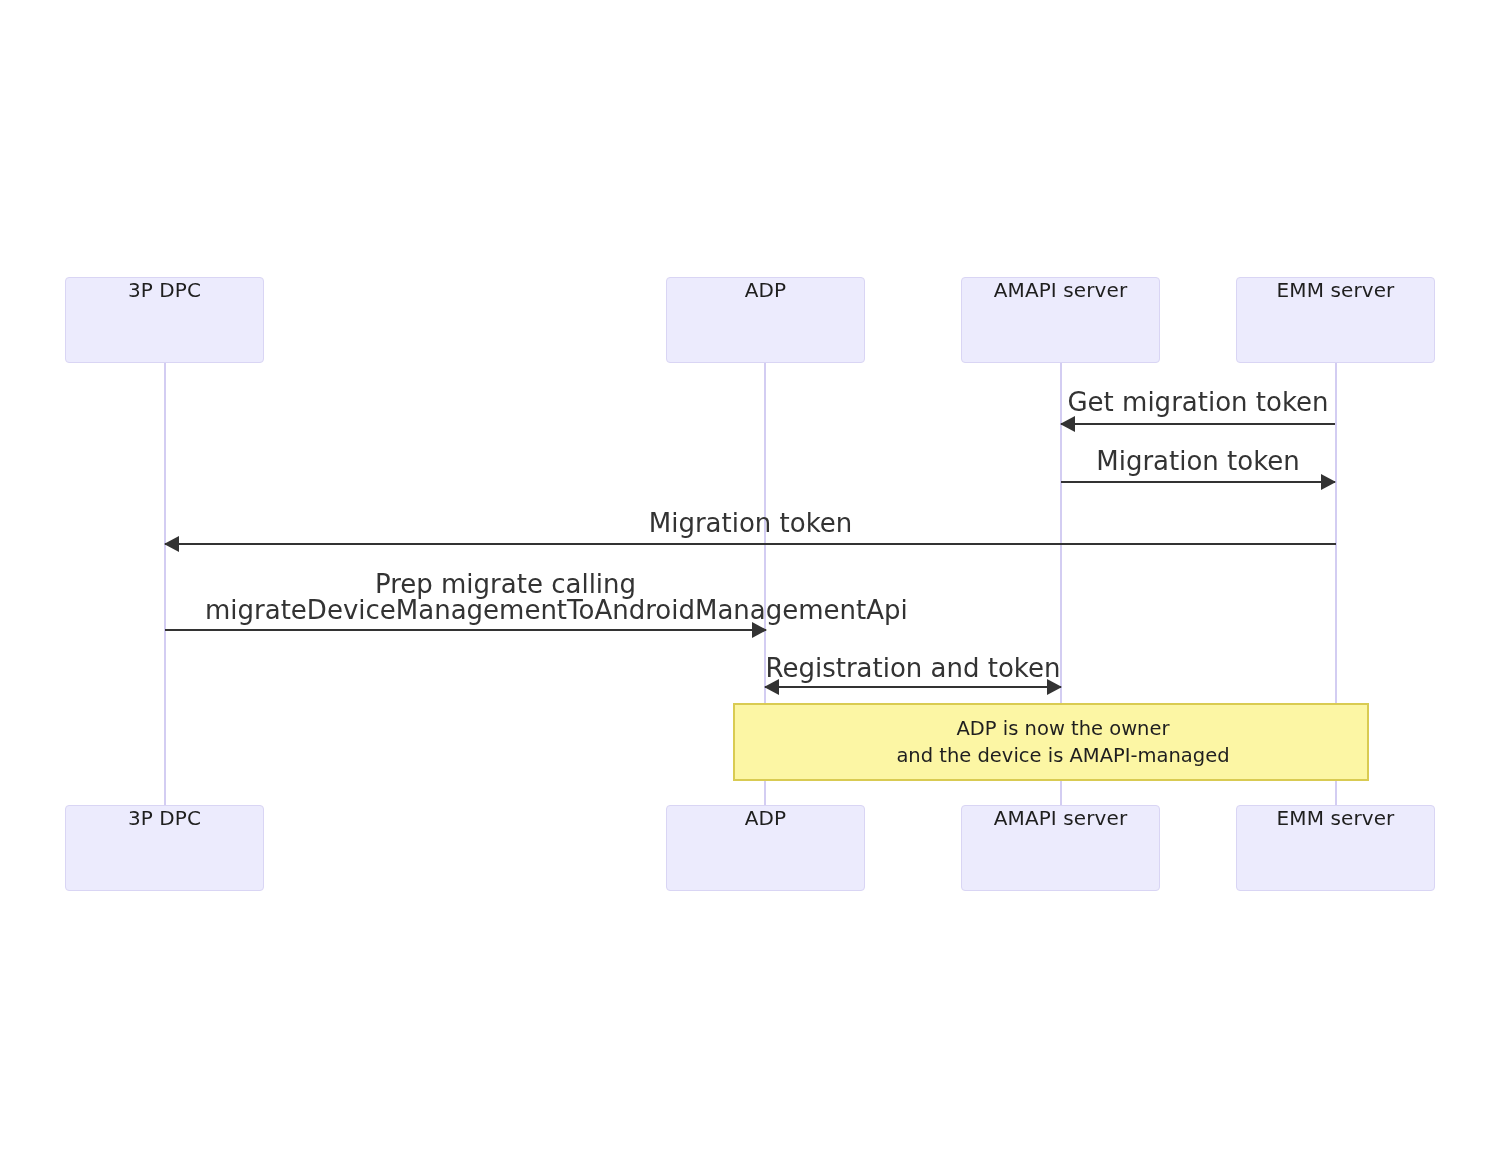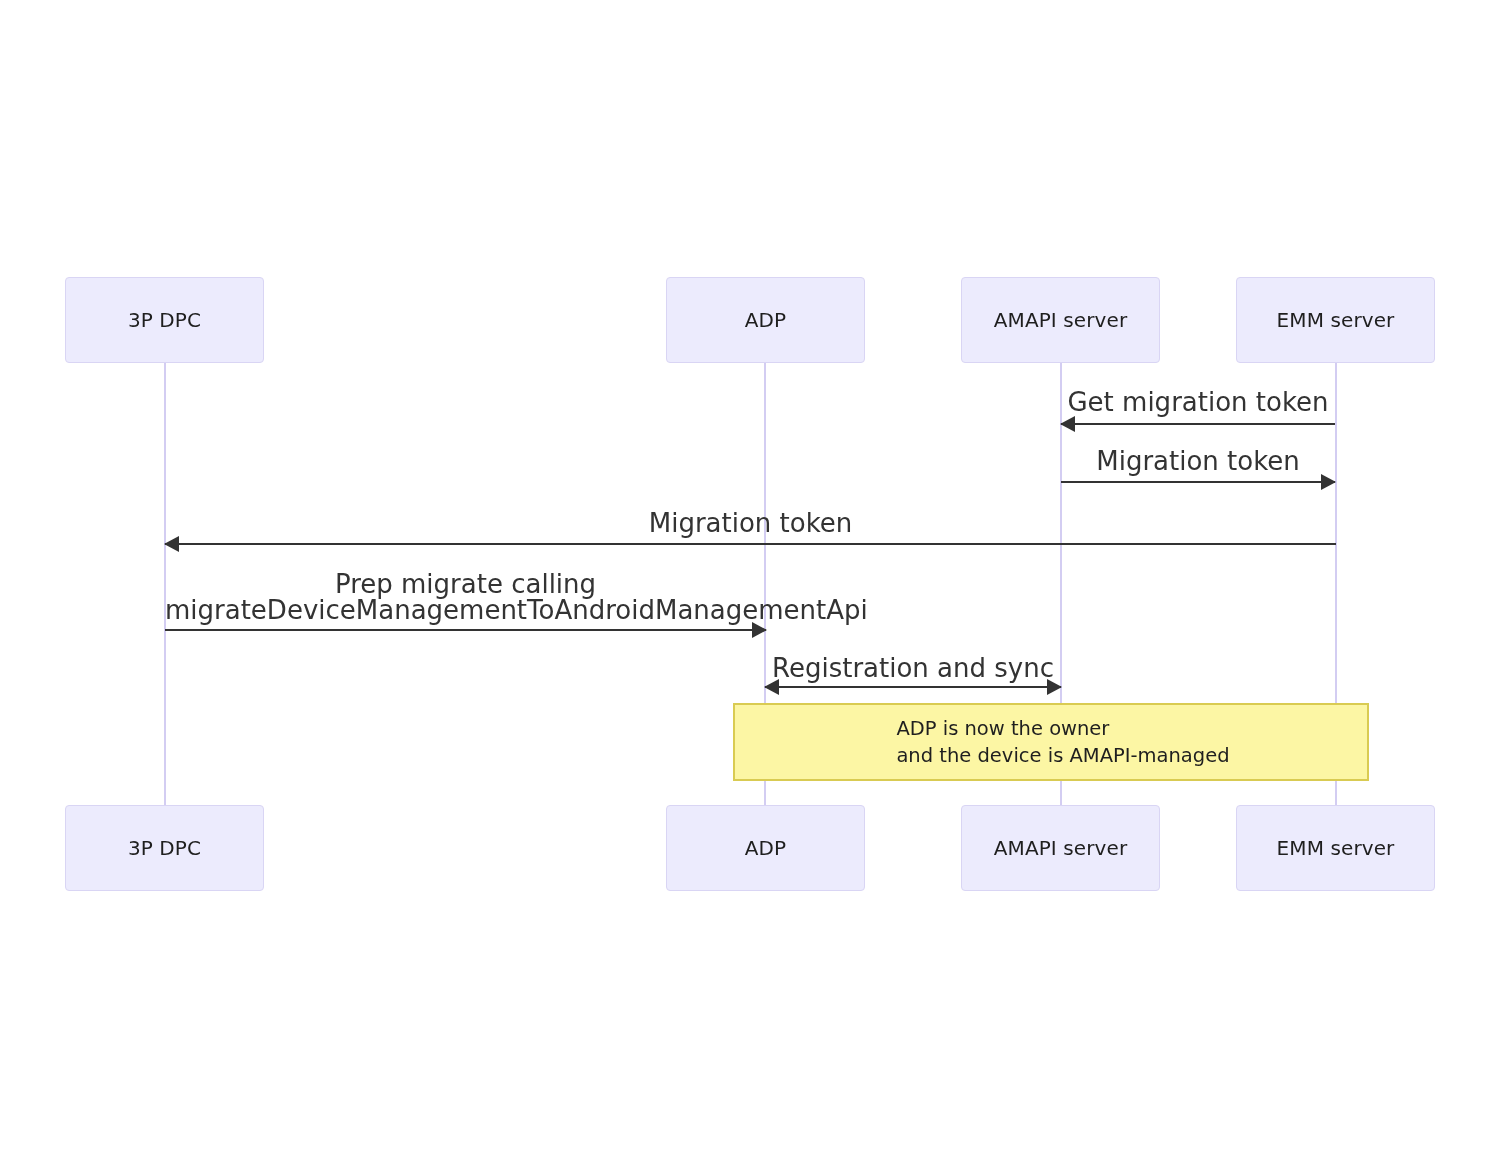--- a/index.html
+++ b/index.html
@@ -24,21 +24,21 @@
     width: 2px;
     background: #d3cdf2;
   }
   .participant {
     position: absolute;
     box-sizing: border-box;
     background: #ecebfd;
     border: 1px solid #d9d5f4;
     border-radius: 4px;
     display: flex;
-    align-items: center;
+    align-items: flex-start;
     justify-content: center;
     color: #1f1f1f;
     font-size: 20px;
     letter-spacing: 0.1px;
   }
   .participant .plabel {
     display: block;
     text-align: center;
     line-height: 1.2;
   }
@@ -79,20 +79,21 @@
     white-space: pre-line;
   }
   .note {
     position: absolute;
     box-sizing: border-box;
     background: #fcf6a4;
     border: 2px solid #d9cb52;
     display: flex;
     align-items: center;
     justify-content: center;
+    text-align: center;
     color: #1f1f1f;
     font-size: 19.5px;
     line-height: 27px;
     white-space: pre-line;
     padding-left: 24px;
   }
 </style>
 </head>
 <body>
 
@@ -127,28 +128,28 @@
     <div class="line"></div>
     <div class="head right"></div>
   </div>
 
   <div class="msg-label" style="left:165px; top:510px; width:1171px;">Migration token</div>
   <div class="msg" style="left:165px; top:543px; width:1171px;">
     <div class="line"></div>
     <div class="head left"></div>
   </div>
 
-  <div class="msg-label" style="left:165px; top:571px; width:601px;">Prep migrate calling
+  <div class="msg-label" style="left:165px; top:571px; width:601px;padding-left:40px;">Prep migrate calling
 migrateDeviceManagementToAndroidManagementApi</div>
   <div class="msg" style="left:165px; top:629px; width:601px;">
     <div class="line"></div>
     <div class="head right"></div>
   </div>
 
-  <div class="msg-label" style="left:765px; top:655px; width:296px;">Registration and sync</div>
+  <div class="msg-label" style="left:765px; top:655px; width:296px;">Registration and token</div>
   <div class="msg" style="left:765px; top:686px; width:296px;">
     <div class="line"></div>
     <div class="head left"></div>
     <div class="head right"></div>
   </div>
 
   <div class="note" style="left:733px; top:703px; width:636px; height:78px;">
     <span>ADP is now the owner
 and the device is AMAPI-managed</span>
   </div>

